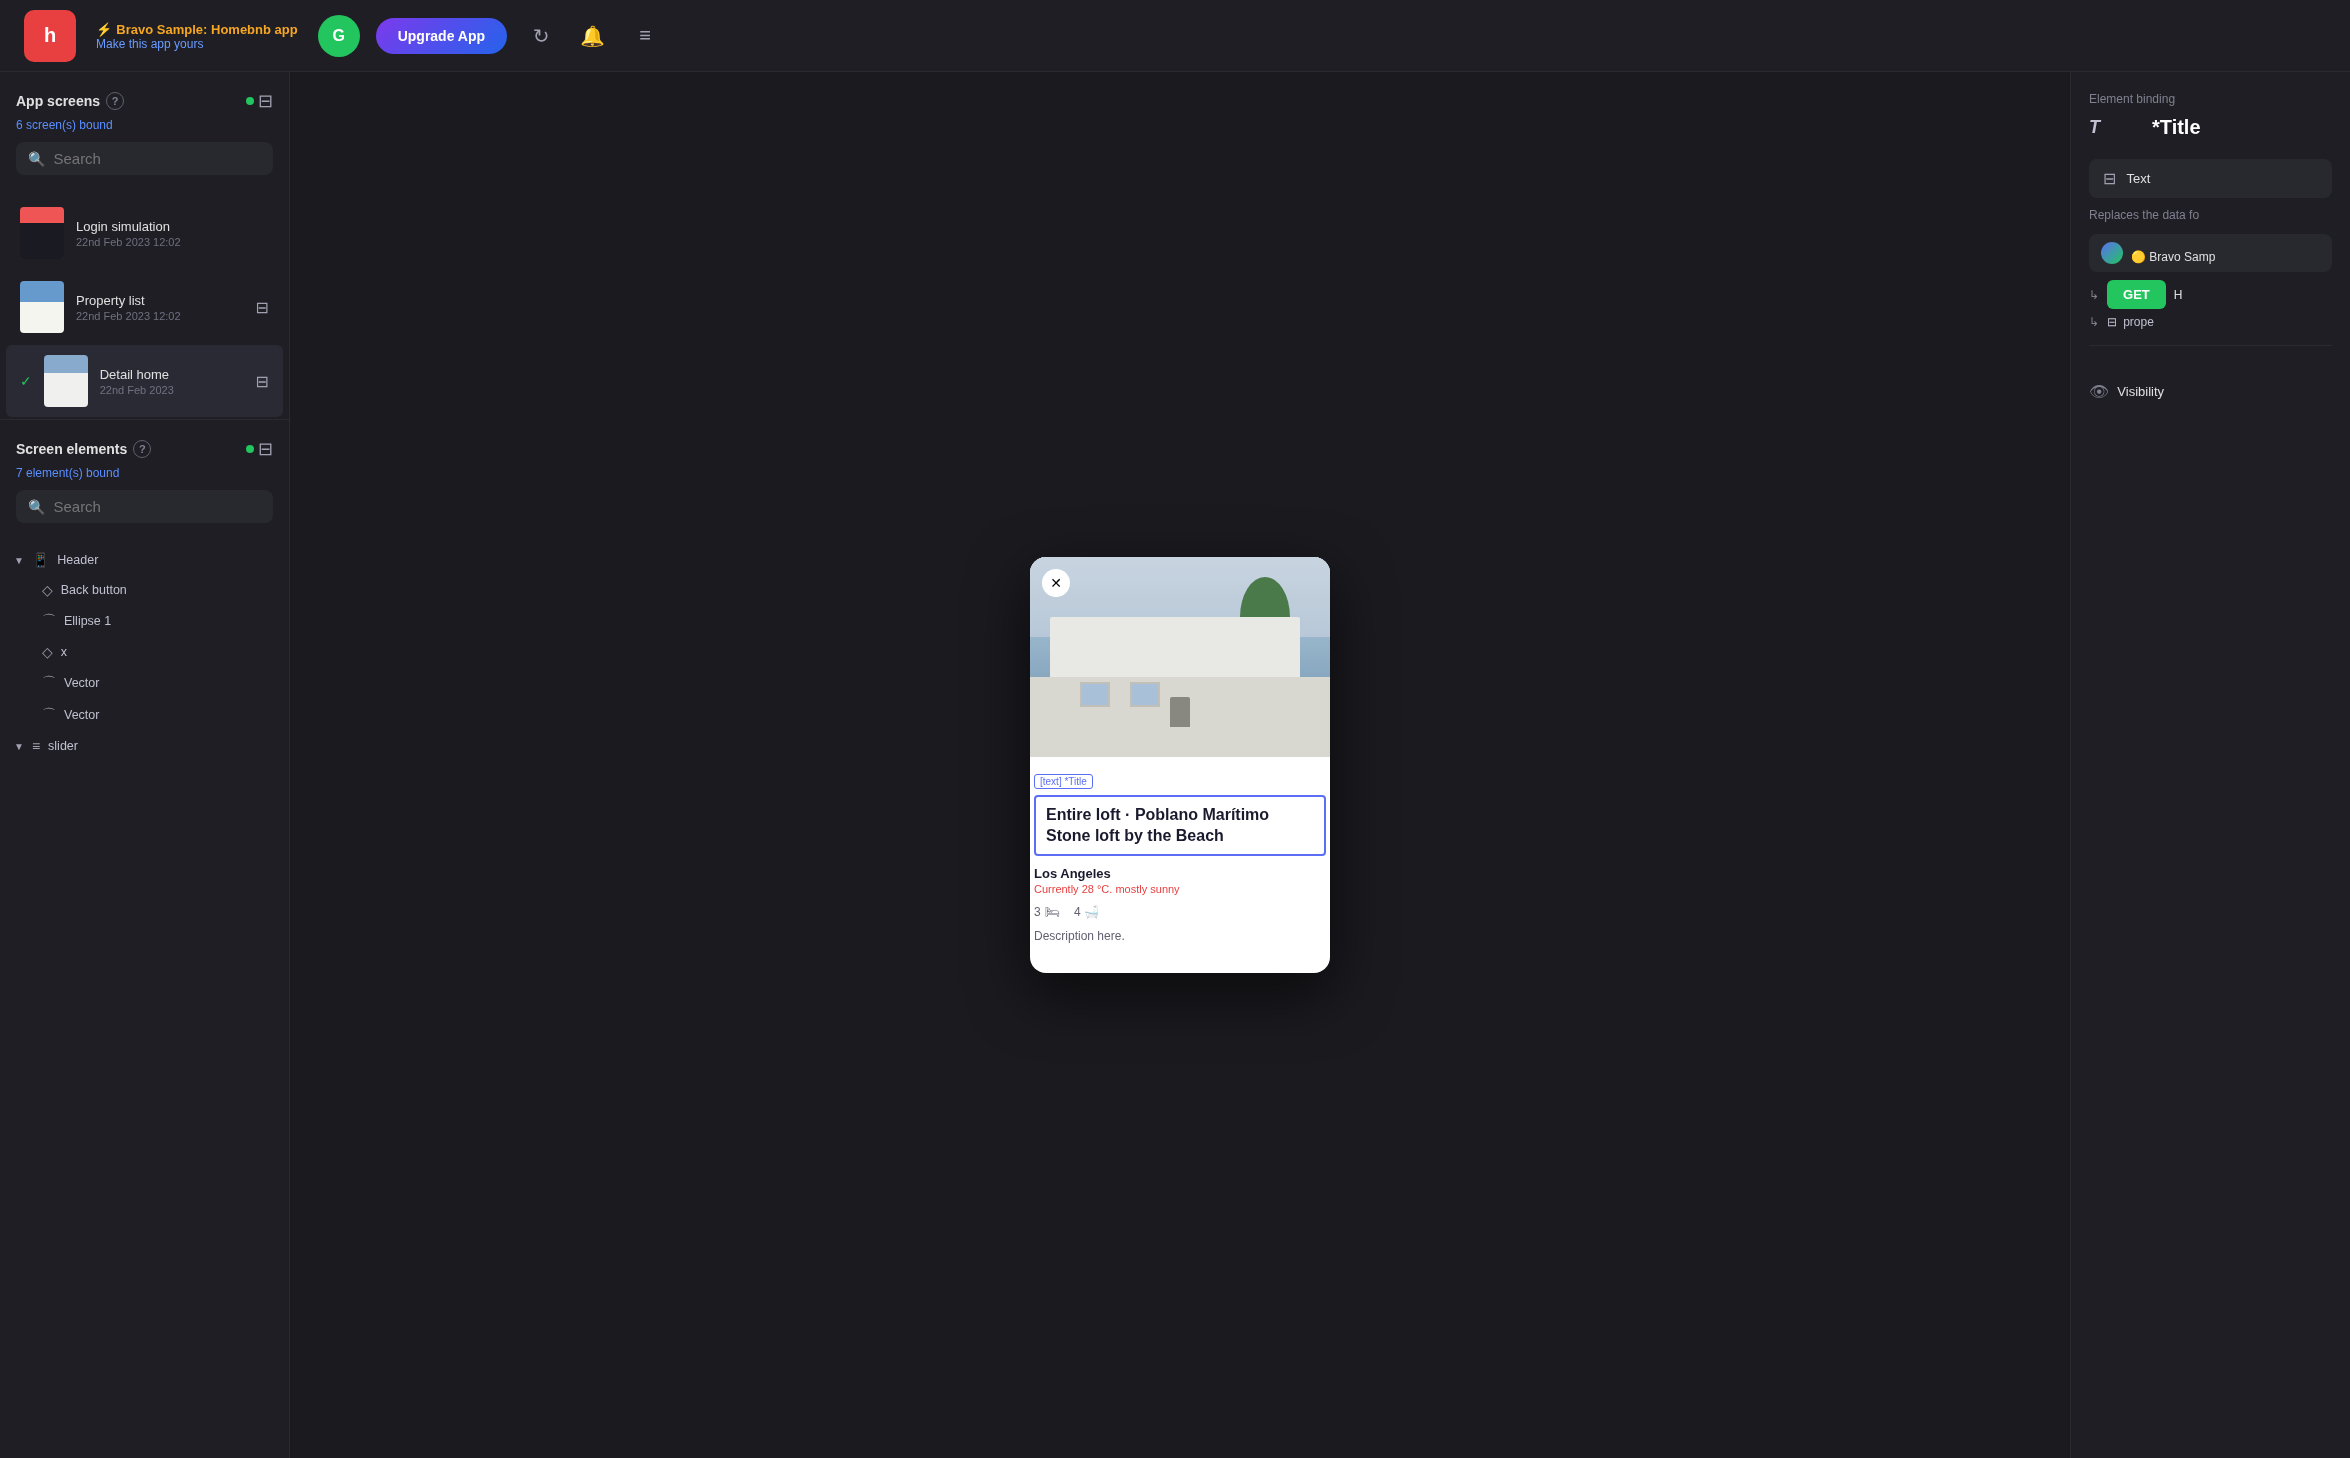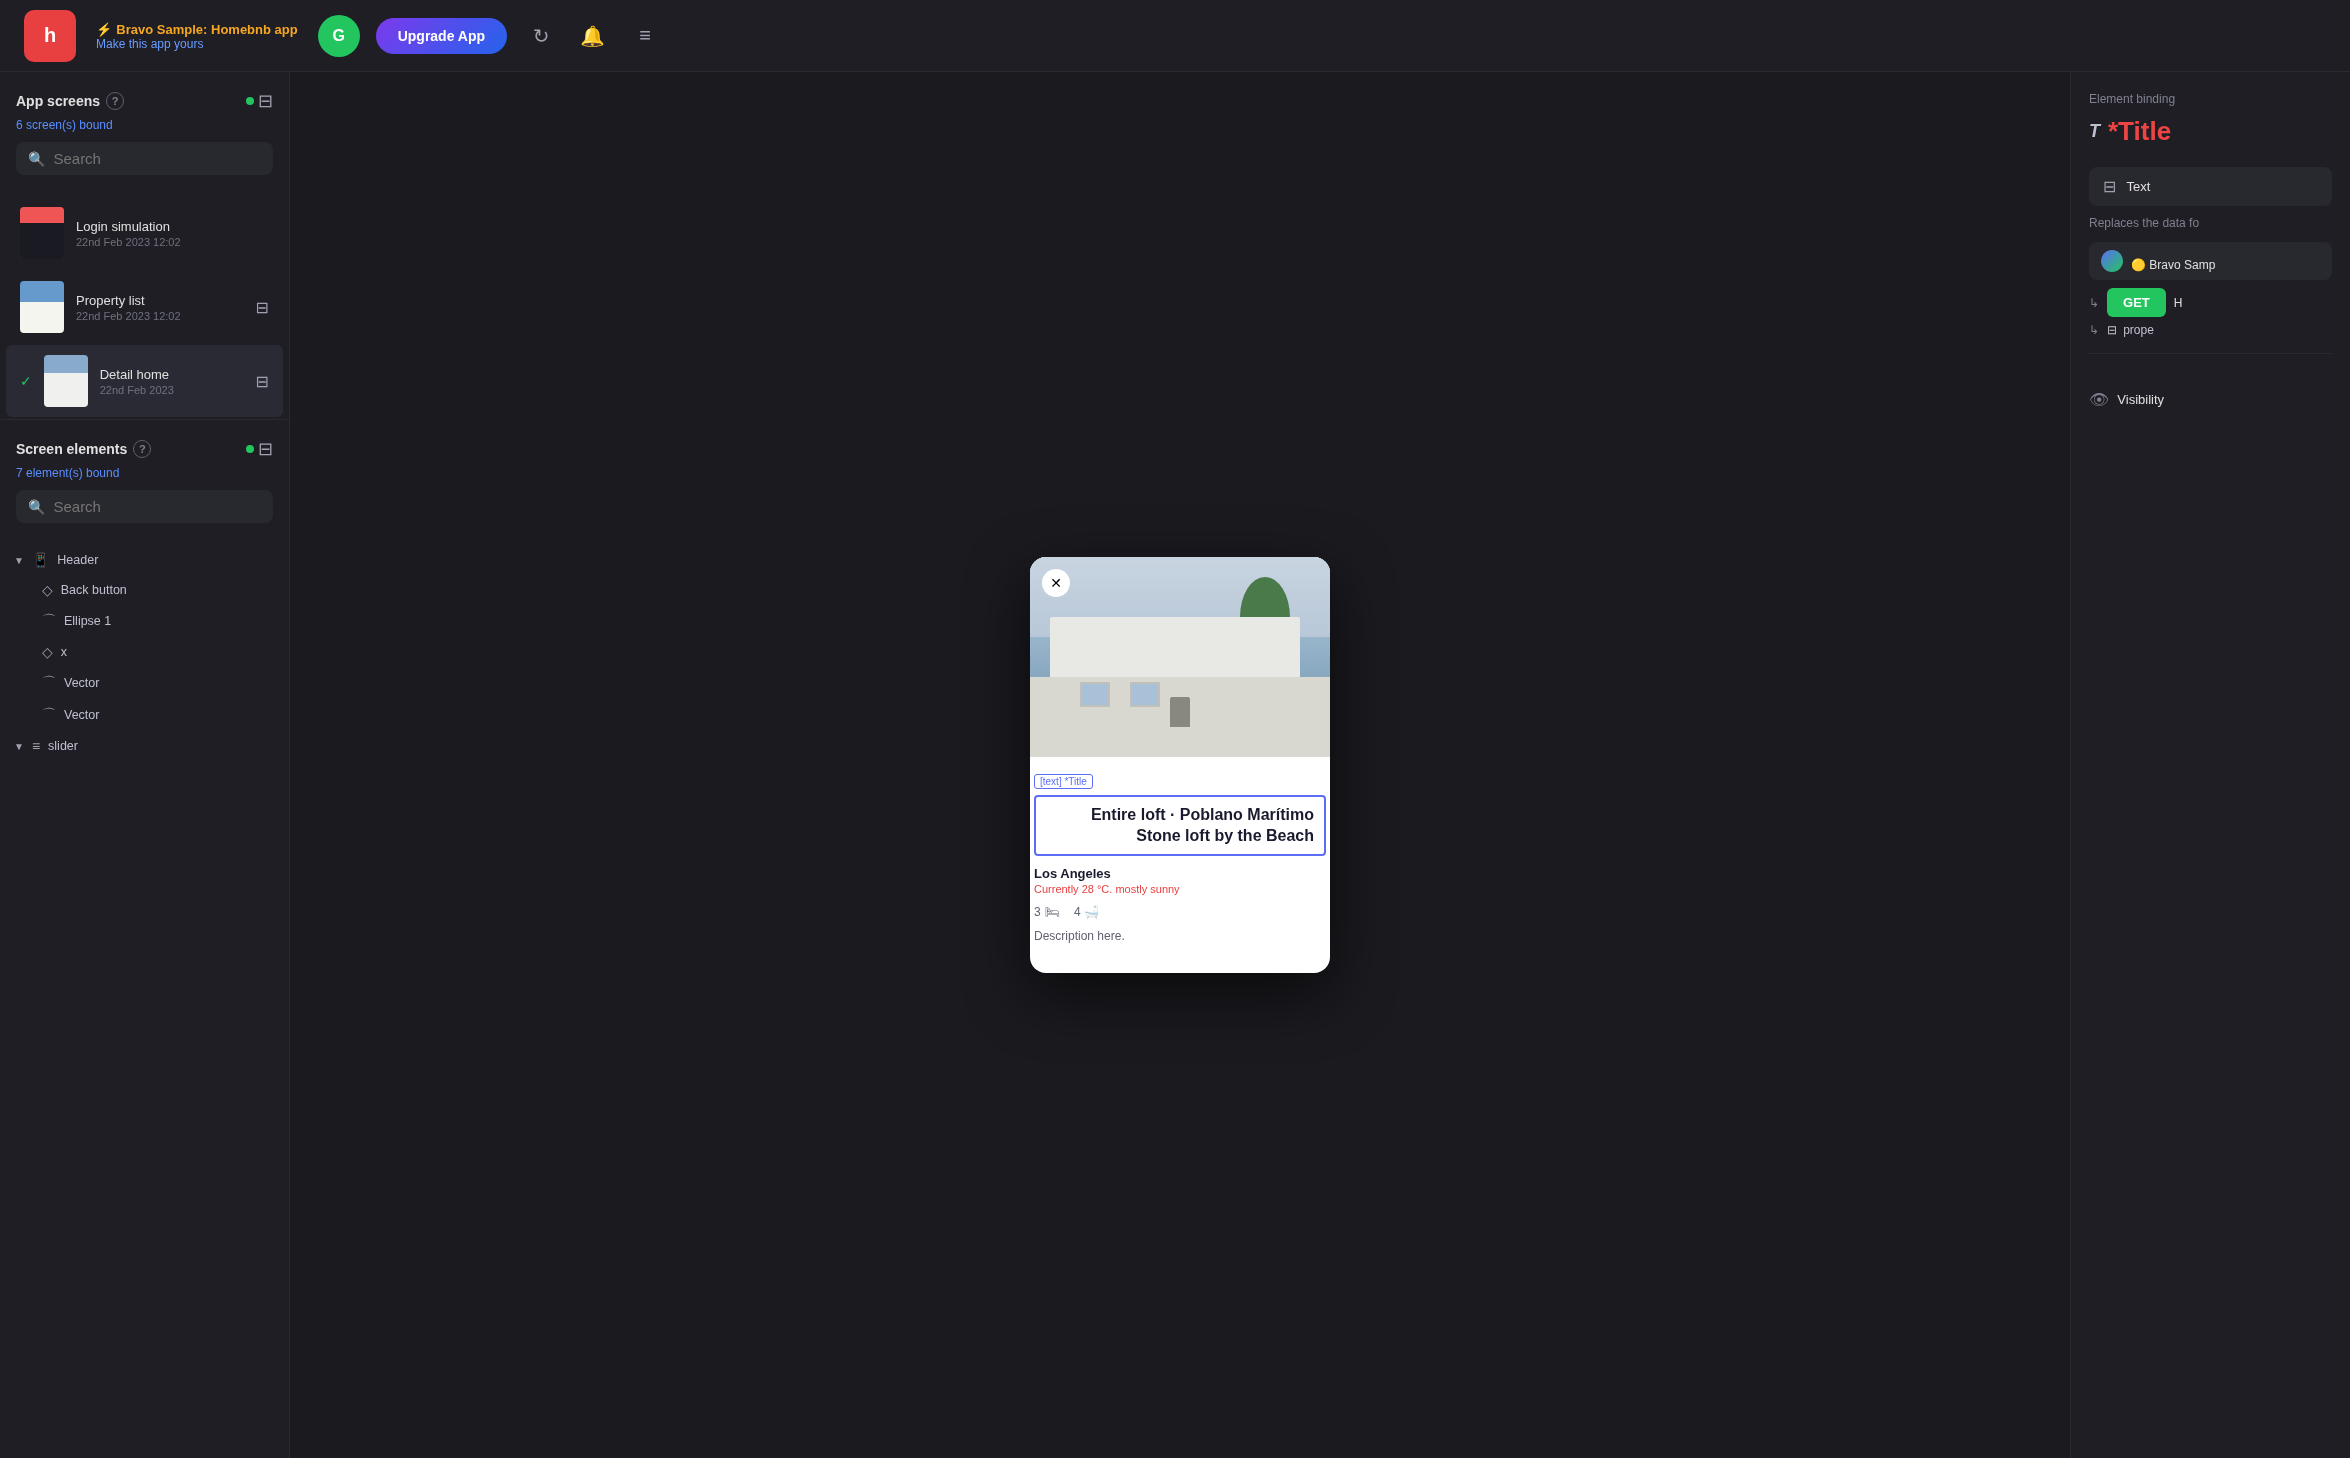--- a/index.html
+++ b/index.html
@@ -257,21 +257,20 @@
       border: 1.5px solid #5b6ef5;
       border-radius: 3px;
       padding: 1px 5px;
       margin-bottom: 6px;
     }
     .title-highlighted {
       border: 2px solid #5b6ef5;
       border-radius: 4px;
       padding: 8px 10px;
       margin-bottom: 10px;
-      text-align: right;
     }
     .property-title {
       font-size: 16px;
       font-weight: 700;
       color: #1a1a2e;
       line-height: 1.3;
     }
     .location-name { font-size: 13px; font-weight: 600; color: #1a1a2e; margin-bottom: 2px; }
     .weather-info { font-size: 11px; color: #e84040; margin-bottom: 10px; }
     .amenities { display: flex; gap: 14px; margin-bottom: 10px; }
@@ -295,21 +294,21 @@
       border-left: 1px solid #2a2a32;
       display: flex;
       flex-direction: column;
       overflow: hidden;
       flex-shrink: 0;
     }
     .right-panel-inner { padding: 20px 18px; }
     .element-binding-title { font-size: 12px; color: #808090; margin-bottom: 10px; }
     .element-name-row { display: flex; align-items: center; gap: 8px; margin-bottom: 20px; }
     .type-icon { font-size: 18px; color: #c0c0d0; font-style: italic; font-weight: 600; }
-    .element-name-text { font-size: 26px; font-weight: 700; color: #ef4444; }
+    .element-name-text { font-size: 20px; font-weight: 700; color: #ffffff; margin-left: 44px; }
 
     .binding-row {
       display: flex; align-items: center; gap: 10px;
       padding: 10px 14px;
       background: #28282f;
       border-radius: 8px;
       margin-bottom: 10px;
     }
     .binding-stack-icon { font-size: 16px; color: #a0a0b0; }
     .binding-label { font-size: 13px; color: #e0e0e0; font-weight: 500; }

